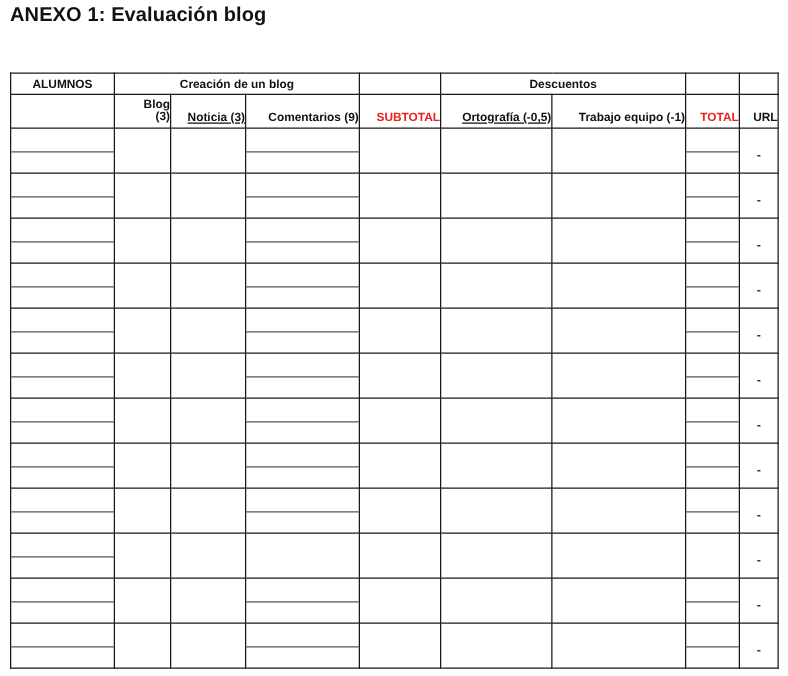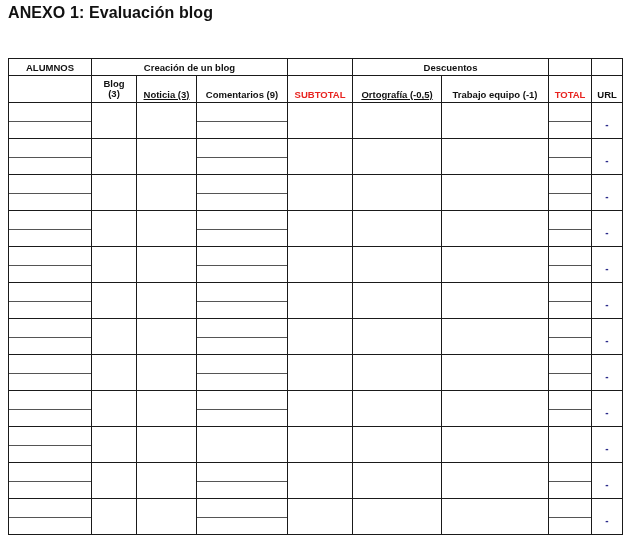--- a/index.html
+++ b/index.html
@@ -1,21 +1,21 @@
 <!DOCTYPE html>
 <html><head>
 <meta charset="utf-8">
 <style>
   html,body{margin:0;padding:0;background:#ffffff;}
   body{width:630px;height:541px;position:relative;overflow:hidden;font-family:"Liberation Sans",sans-serif;color:#111;}
   .title{position:absolute;left:8px;top:4px;font-size:16px;font-weight:bold;letter-spacing:0.1px;}
   table.grid{position:absolute;left:8px;top:58px;border-collapse:collapse;table-layout:fixed;width:614px;}
   table.grid td{border:1.3px solid #1a1a1a;padding:0;font-size:9.5px;font-weight:bold;text-align:center;vertical-align:middle;line-height:11px;}
   tr.h1 td{height:16px;}
-  tr.h2 td{height:24px;}
+  tr.h2 td{height:24px;text-align:right;}
   tr.h2 td.blog{line-height:10px;}
   tr.data td{height:35px;position:relative;}
   .red{color:#e8231f;}
   .split{position:absolute;left:0;right:0;top:50%;border-top:1.2px solid #555;}
   .dash{color:#2b2b8a;font-weight:bold;font-size:10px;position:relative;top:4px;}
 </style>
 </head>
 <body>
 
 <div class="title">ANEXO 1: Evaluación blog</div>

